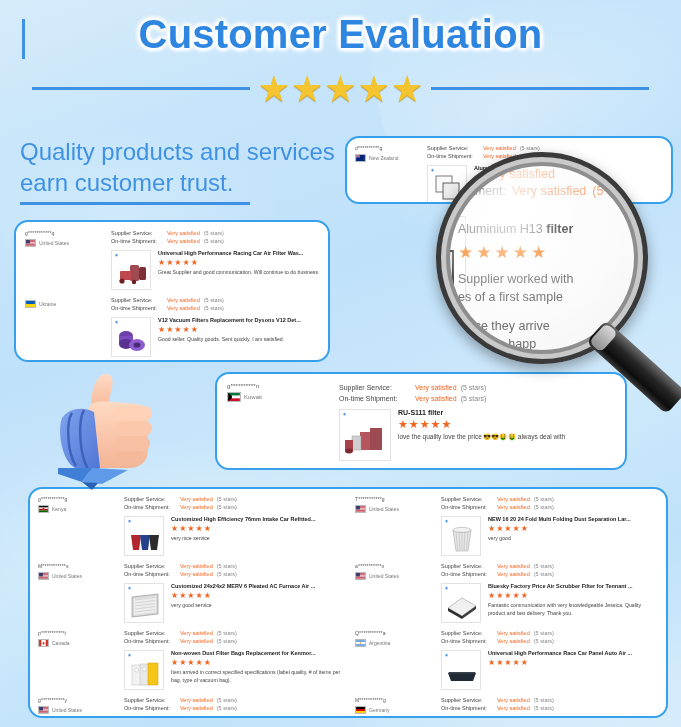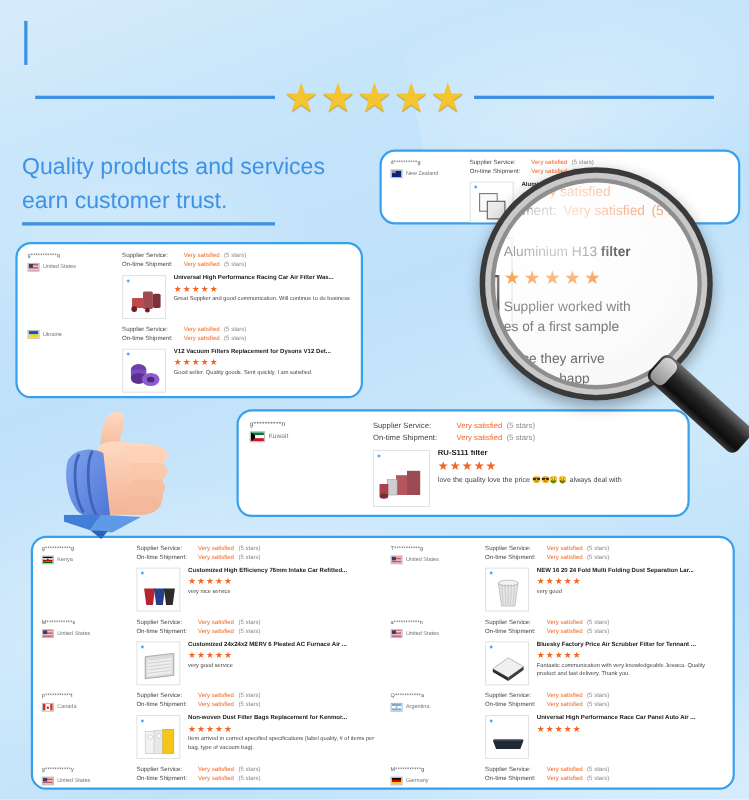--- a/index.html
+++ b/index.html
@@ -36,21 +36,21 @@
               display: flex; align-items: center; justify-content: center; gap: 0; }
   .rule { height: 3px; background: #3f92e3; }
   .rule-l { width: 218px; }
   .rule-r { width: 218px; }
   .stars-row { display: flex; gap: 1px; padding: 0 8px; transform: translateY(1px); }
   .bigstar { font-size: 36px; line-height: 36px;
              color: #f5c531;
              text-shadow: 0 1px 0 #d6a418, 0 2px 1px rgba(0,0,0,.12); }
 
   .tagline { position: absolute; left: 20px; top: 136px; width: 320px;
-             font-size: 21px; line-height: 31px; color: #3f92e3; font-weight: 400; }
+             font-size: 24px; line-height: 31px; color: #3f92e3; font-weight: 400; }
   .tagline-ul { position: absolute; left: 20px; top: 202px; width: 230px;
                 height: 3px; background: #3f92e3; }
 
   
   .card { position: absolute; background: #fff; border: 2px solid #37a0ec;
           border-radius: 14px; overflow: hidden; }
 
   .review { display: flex; align-items: flex-start; }
   .buyer { width: 86px; flex: 0 0 86px; padding-top: 1px; }
   .buyer-id { font-size: 5px; color: #555; letter-spacing: .2px; white-space: nowrap;
@@ -152,20 +152,21 @@
 </head>
 <body>
 
 <div class="bg-streak s1"></div>
 <div class="bg-streak s2"></div>
 <div class="bg-streak s3"></div>
 <div class="bg-streak s4"></div>
 
 <div class="header">
   <div class="tick"></div>
+  <div class="main-title">Customer Evaluation</div>
   <div class="rule-row">
     <div class="rule rule-l"></div>
     <div class="stars-row">
       <span class="bigstar">★</span>
       <span class="bigstar">★</span>
       <span class="bigstar">★</span>
       <span class="bigstar">★</span>
       <span class="bigstar">★</span>
     </div>
     <div class="rule rule-r"></div>

